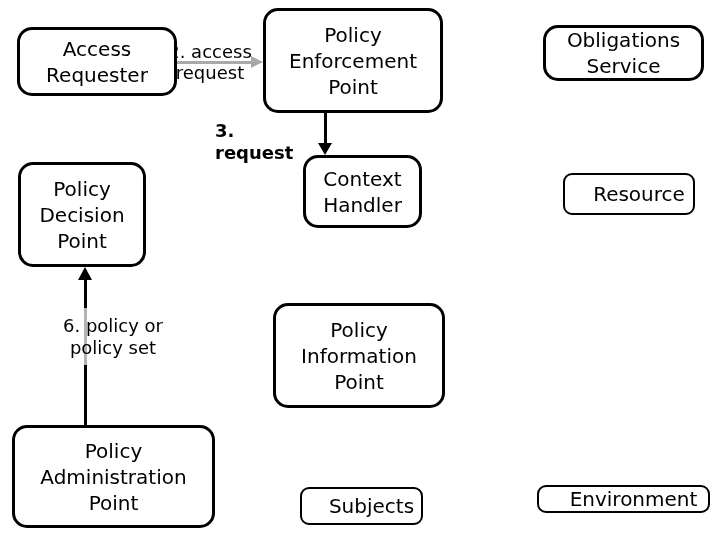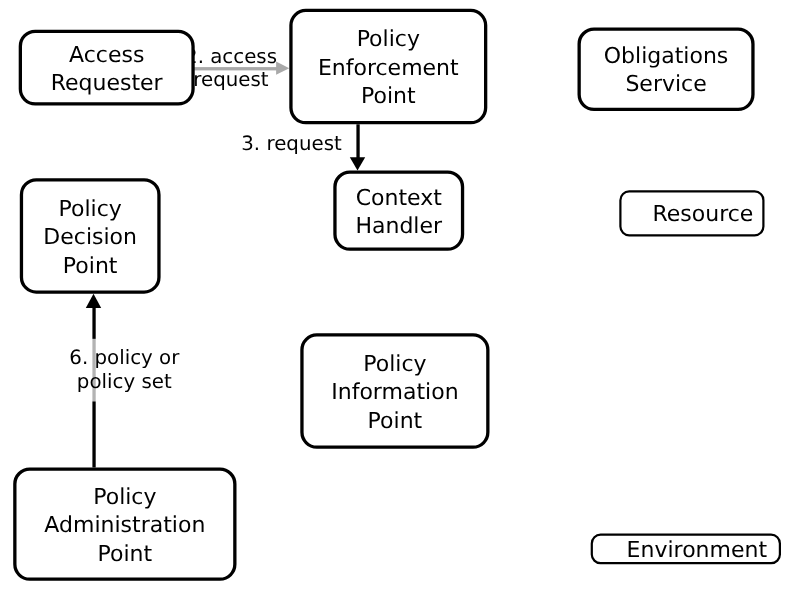--- a/index.html
+++ b/index.html
@@ -39,31 +39,31 @@
   .head-right { border-top: 6px solid transparent; border-bottom: 6px solid transparent; border-left: 12px solid #a9a9a9; }
   .head-down  { border-left: 7px solid transparent; border-right: 7px solid transparent; border-top: 12px solid #000000; }
   .head-up    { border-left: 7px solid transparent; border-right: 7px solid transparent; border-bottom: 13px solid #000000; }
   .edge-label {
     position: absolute;
     font-size: 18px;
     line-height: 21px;
     text-align: center;
     white-space: pre-line;
   }
-  .edge-label.bold { font-weight: normal; text-align: center; line-height: 22px; }
+  .edge-label.bold { font-weight: bold; text-align: left; line-height: 22px; }
   .edge-label.overlay {
     background: rgba(255, 255, 255, 0.7);
     line-height: 22px;
     padding-top: 7px;
   }
 
   
   #n-access-requester           { left: 17px;  top: 27px;  width: 160px; height: 69px;  }
   #n-policy-enforcement-point   { left: 263px; top: 8px;   width: 180px; height: 105px; }
-  #n-obligations-service        { left: 525px; top: 25px;  width: 161px; height: 76px;  }
+  #n-obligations-service        { left: 543px; top: 25px;  width: 161px; height: 56px;  }
   #n-policy-decision-point      { left: 18px;  top: 162px; width: 128px; height: 105px; }
   #n-context-handler            { left: 303px; top: 155px; width: 119px; height: 73px;  }
   #n-resource                   { left: 563px; top: 173px; width: 132px; height: 42px;  }
   #n-policy-information-point   { left: 273px; top: 303px; width: 172px; height: 105px; }
   #n-policy-administration-point{ left: 12px;  top: 425px; width: 203px; height: 103px; }
   #n-subjects                   { left: 300px; top: 487px; width: 123px; height: 38px;  }
   #n-environment                { left: 537px; top: 485px; width: 173px; height: 28px;  }
 
   
   #a2-line  { left: 163px; top: 61px;  width: 90px; background: #a9a9a9; }
@@ -110,15 +110,16 @@
 Point</div>
   <div class="node" id="n-context-handler">Context
 Handler</div>
   <div class="node node-sm" id="n-resource">Resource</div>
   <div class="node" id="n-policy-information-point">Policy
 Information
 Point</div>
   <div class="node" id="n-policy-administration-point">Policy
 Administration
 Point</div>
+  <div class="node node-sm" id="n-subjects">Subjects</div>
   <div class="node node-sm" id="n-environment">Environment</div>
 
 </div>
 
 </body></html>

